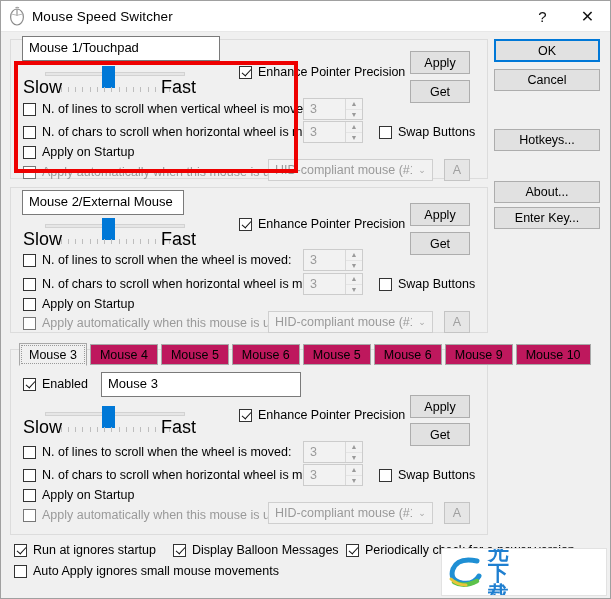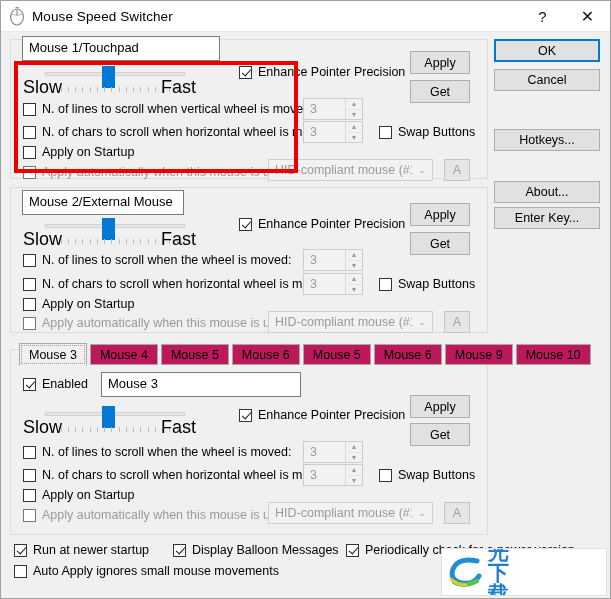--- a/index.html
+++ b/index.html
@@ -534,21 +534,21 @@
 
   <div class="btn default" style="left:493px; top:38px; width:106px; height:23px;">OK</div>
   <div class="btn" style="left:493px; top:68px; width:106px; height:22px;">Cancel</div>
   <div class="btn" style="left:493px; top:128px; width:106px; height:22px;">Hotkeys...</div>
   <div class="btn" style="left:493px; top:180px; width:106px; height:22px;">About...</div>
   <div class="btn" style="left:493px; top:206px; width:106px; height:22px;">Enter Key...</div>
 
   <div id="bottom">
     <div class="cbrow" style="left:13px; top:8px;">
       <span class="cbox checked"></span>
-      <span>Run at newer startup</span>
+      <span>Run at ignores startup</span>
     </div>
     <div class="cbrow" style="left:172px; top:8px;">
       <span class="cbox checked"></span>
       <span>Display Balloon Messages</span>
     </div>
     <div class="cbrow" style="left:345px; top:8px;">
       <span class="cbox checked"></span>
       <span>Periodically check for a newer version</span>
     </div>
     <div class="cbrow" style="left:13px; top:29px;">

